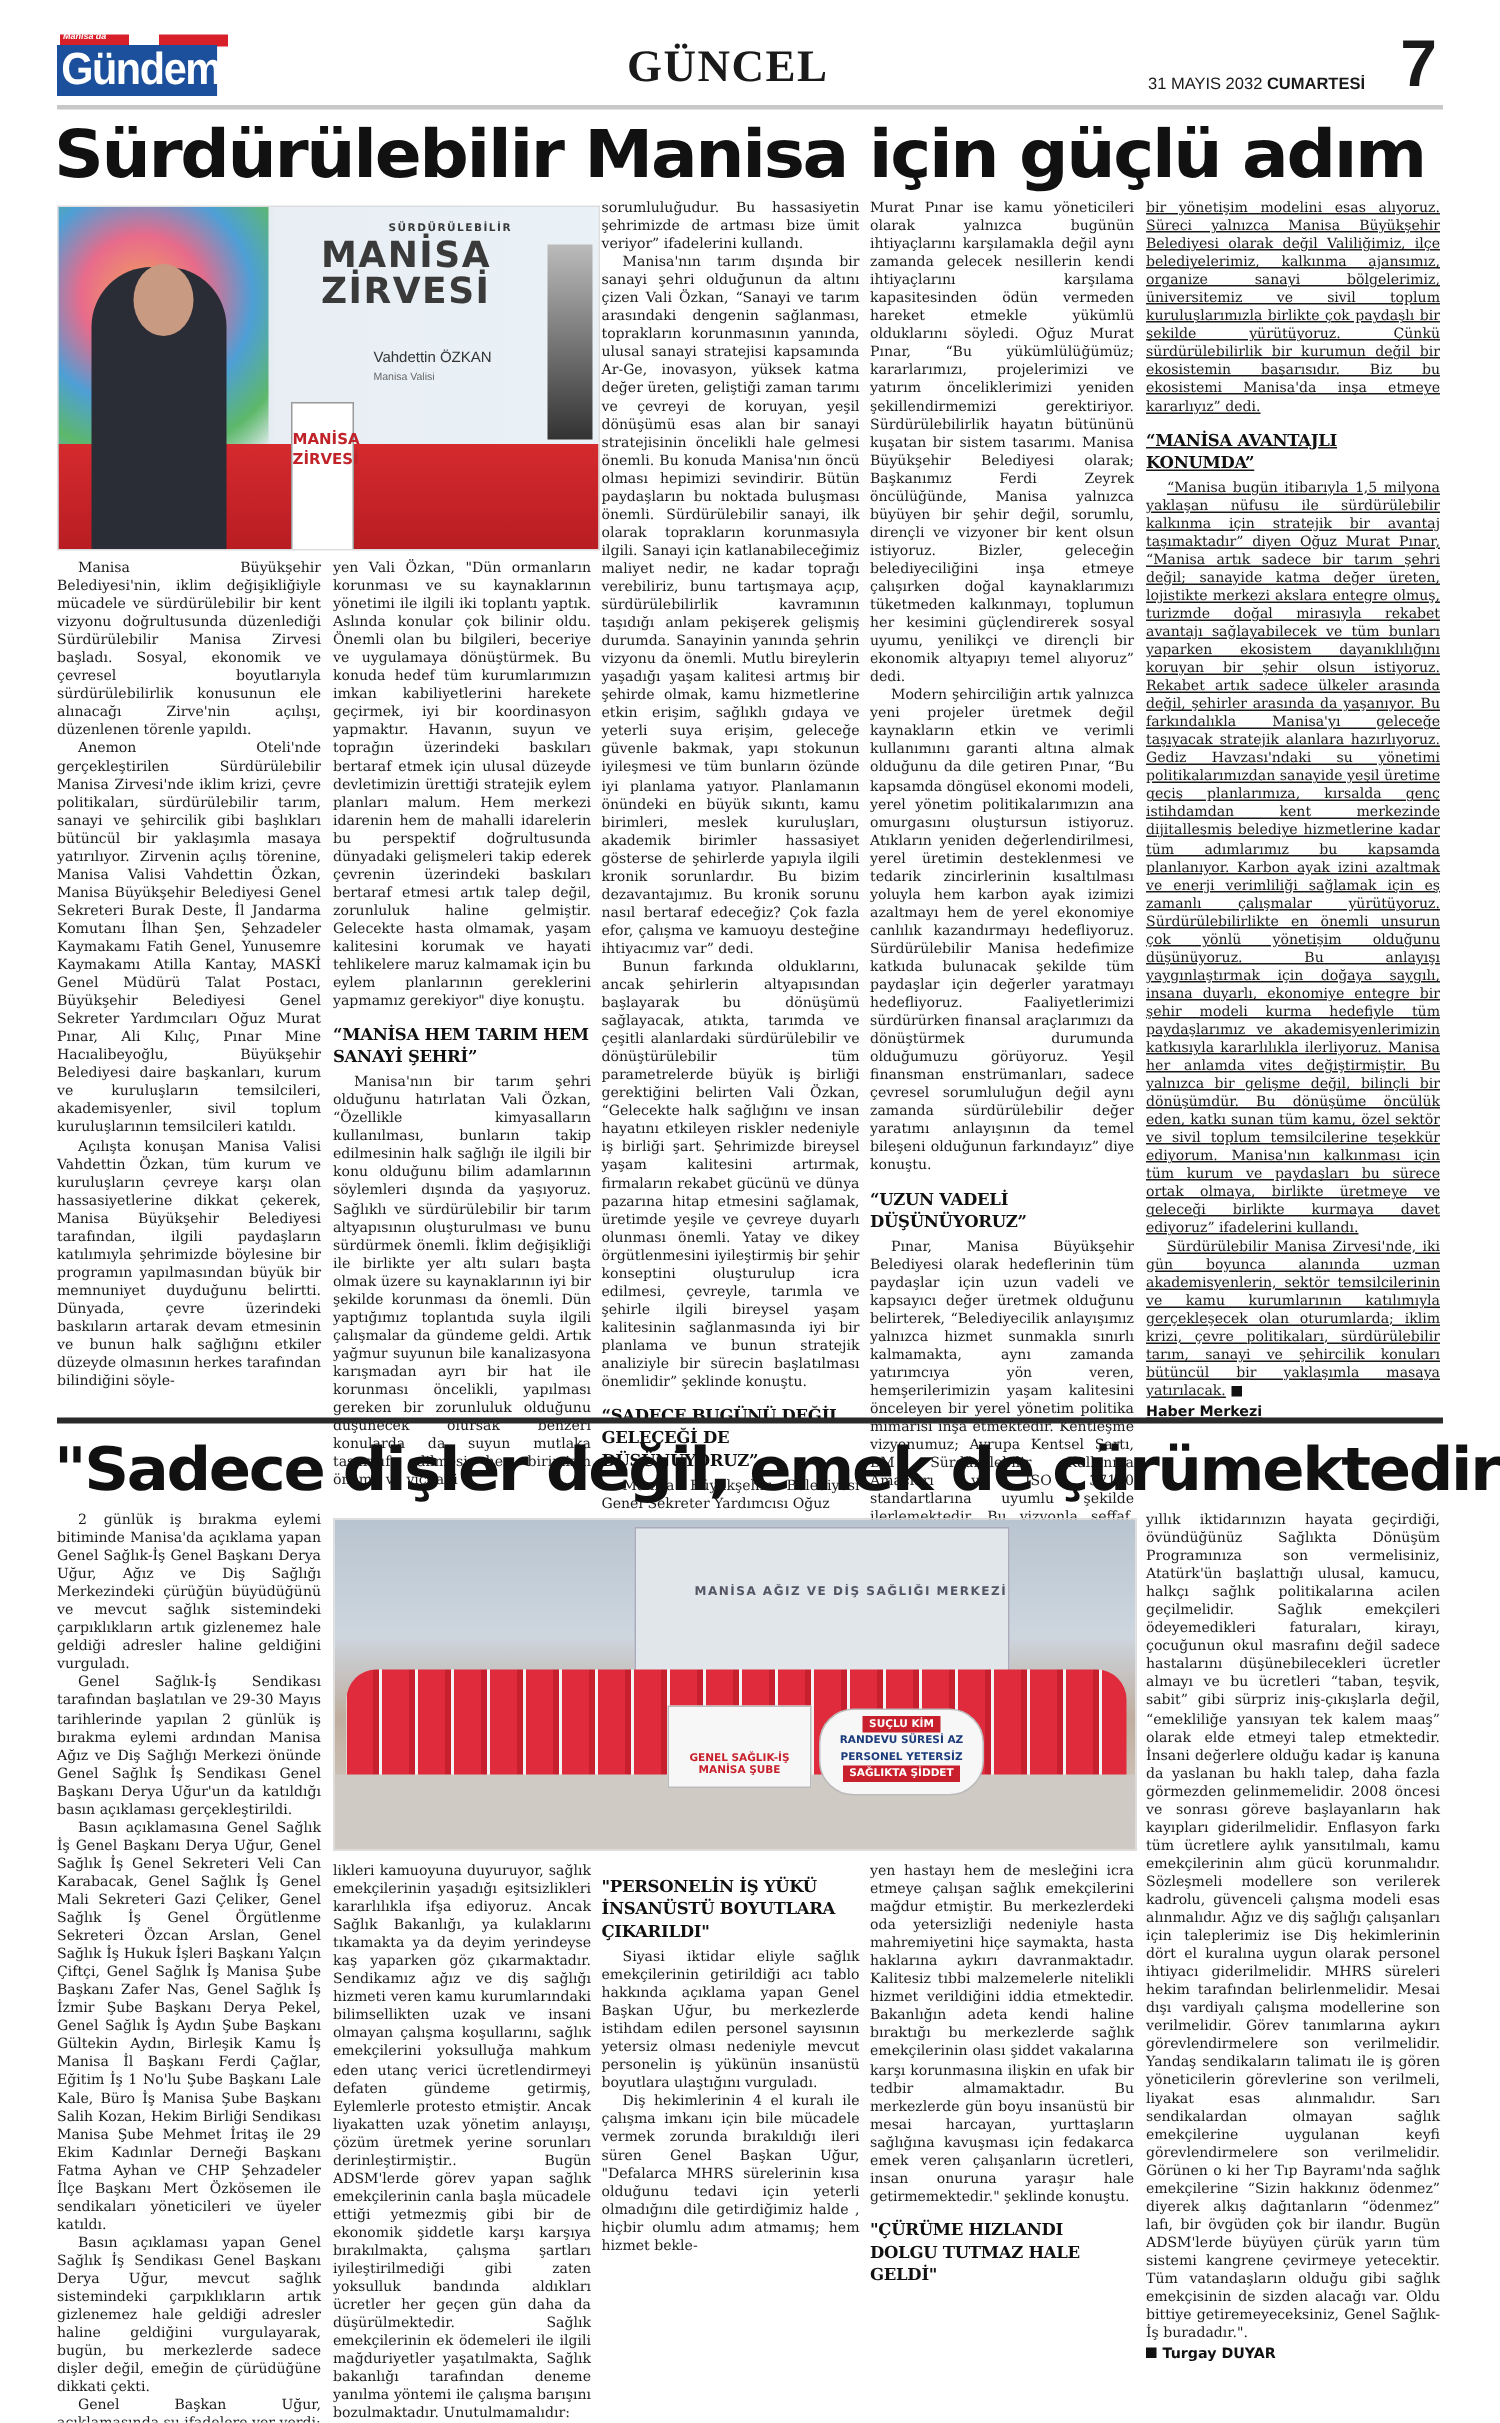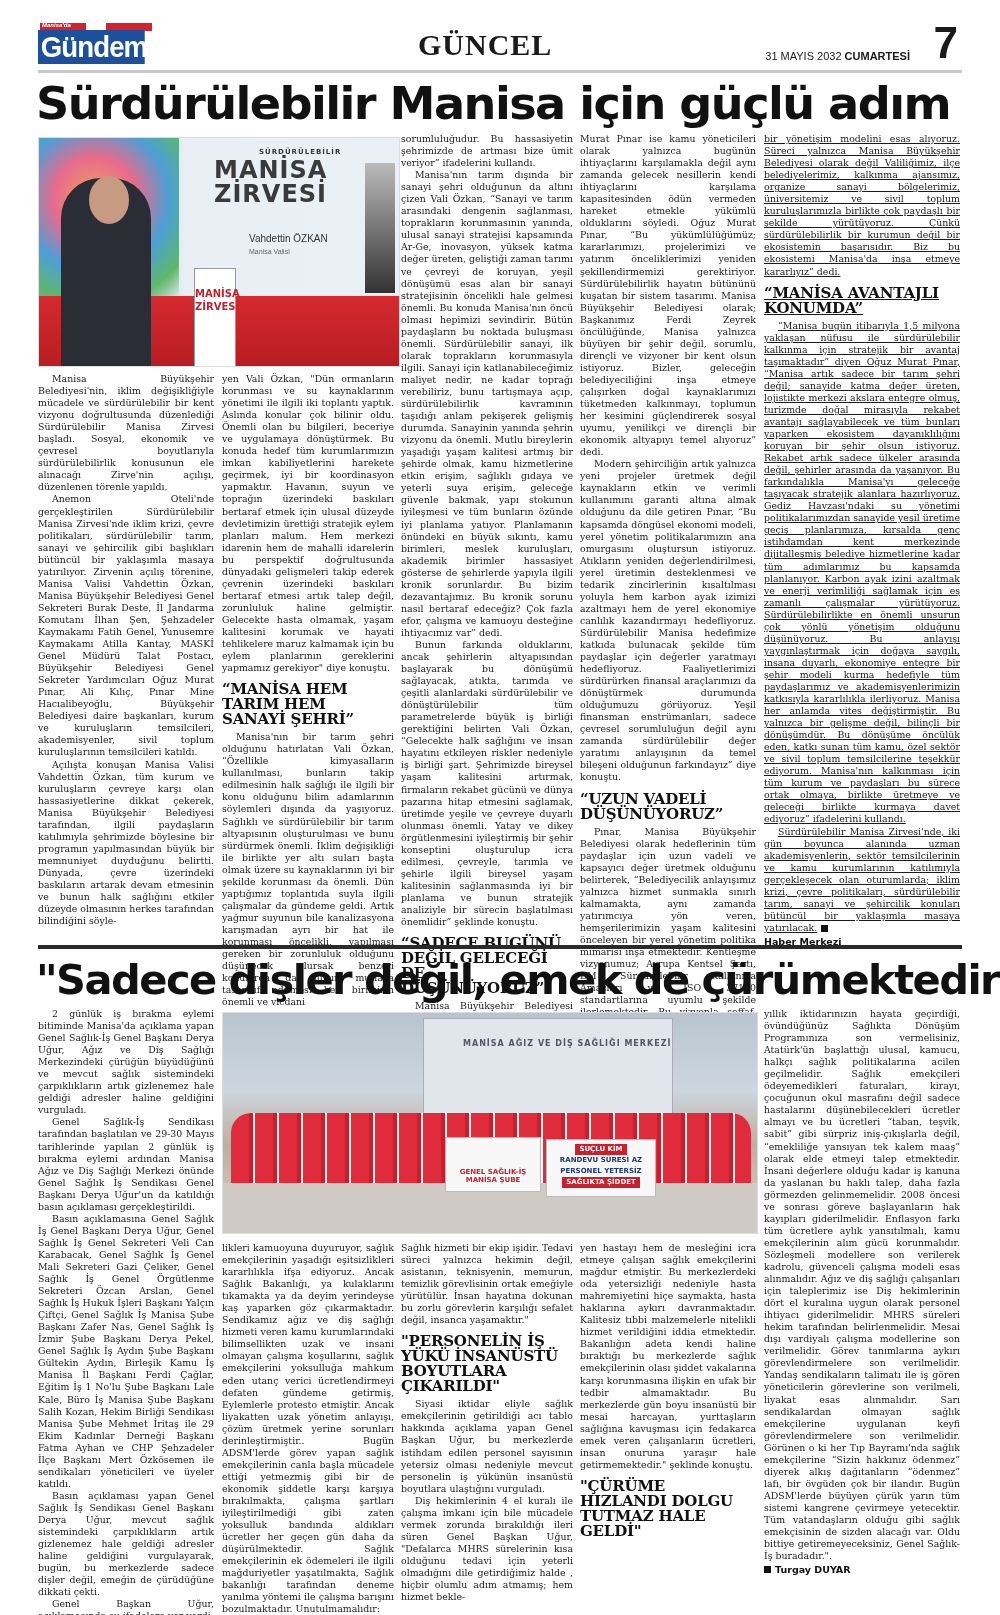--- a/index.html
+++ b/index.html
@@ -37,34 +37,34 @@
   .photo1 .spk-name { position: absolute; left: 210px; top: 95px; font: 10px "Liberation Sans", sans-serif; color: #333; }
   .photo1 .spk-role { position: absolute; left: 210px; top: 110px; font: 7px "Liberation Sans", sans-serif; color: #666; }
   .photo1 .portrait { position: absolute; right: 4px; top: 25px; width: 30px; height: 130px; background: linear-gradient(180deg, #bbb, #333); }
   .photo1 .man { position: absolute; left: 22px; top: 40px; width: 90px; height: 190px; background: #2a2c36; border-radius: 40px 40px 0 0; }
   .photo1 .head { position: absolute; left: 50px; top: 38px; width: 40px; height: 48px; background: #c89a82; border-radius: 50%; }
   .photo1 .podium { position: absolute; left: 155px; top: 130px; width: 42px; height: 100px; background: #fff; border: 1px solid #999; }
   .photo1 .podium span { display: block; font: bold 10px "DejaVu Sans", sans-serif; color: #c0242a; text-align: center; margin-top: 18px; line-height: 13px; }
 
   .photo2 { left: 222px; top: 1012px; width: 536px; height: 222px; background: linear-gradient(180deg, #b8c4cf 0%, #cdd6df 35%, #bfae9f 60%, #d8d2cb 100%); }
   .photo2 .bldg { position: absolute; left: 200px; top: 5px; width: 250px; height: 100px; background: #e1e6ea; border: 1px solid #aab; }
-  .photo2 .sign { position: absolute; left: 240px; top: 26px; font: bold 8px "DejaVu Sans", sans-serif; color: #556; letter-spacing: 1px; }
+  .photo2 .sign { position: absolute; left: 240px; top: 43px; font: bold 8px "DejaVu Sans", sans-serif; color: #556; letter-spacing: 1px; }
   .photo2 .crowd { position: absolute; left: 8px; top: 100px; width: 520px; height: 75px; background: repeating-linear-gradient(90deg, #e02b3c 0 18px, #c81f2f 18px 22px, #f3f3f3 22px 24px); border-radius: 20px 20px 0 0; }
   .photo2 .ground { position: absolute; left: 0; bottom: 0; width: 100%; height: 50px; background: #cfcac4; }
   .photo2 .banner { position: absolute; background: #f7f7f7; border: 1px solid #bbb; text-align: center; font: bold 7px "DejaVu Sans", sans-serif; color: #c8202c; }
   .photo2 .banner1 { left: 222px; top: 124px; width: 96px; height: 55px; padding-top: 30px; }
-  .photo2 .banner2 { left: 323px; top: 126px; width: 110px; height: 58px; padding-top: 4px; line-height: 11px; }
+  .photo2 .banner2 { left: 323px; top: 126px; width: 110px; height: 58px; padding-top: 4px; line-height: 11px; border-radius: 23px; }
   .photo2 .banner2 .k { display: inline-block; background: #c8202c; color: #fff; padding: 0 4px; }
   .photo2 .banner2 .d { color: #1a3a7a; }
 
   
   .col { position: absolute; font-size: 9.4px; line-height: 12.05px; text-align: justify; hyphens: auto; color: #1a1a1a; }
   .col p { text-indent: 14px; }
   .col p.noindent { text-indent: 0; }
-  .col h3 { font-family: "DejaVu Serif", serif; font-weight: bold; font-size: 15px; line-height: 15px; margin: 8px 0 4px; color: #111; text-align: left; letter-spacing: -0.2px; }
+  .col h3 { font-family: "DejaVu Serif", serif; font-weight: bold; font-size: 11px; line-height: 15px; margin: 8px 0 4px; color: #111; text-align: left; letter-spacing: -0.2px; }
   .col .sig { font: bold 9.5px "DejaVu Sans", sans-serif; color: #111; margin-top: 2px; }
   .endmark { display: inline-block; width: 7px; height: 7px; background: #111; margin-left: 4px; vertical-align: -1px; }
   .sigmark { display: inline-block; width: 7px; height: 7px; background: #111; margin-right: 4px; }
 
   .c1 { left: 38px; top: 373px; width: 176px; }
   .c2 { left: 222px; top: 373px; width: 172px; }
   .c3 { left: 401px; top: 133px; width: 172px; }
   .c4 { left: 580px; top: 133px; width: 176px; }
   .c5 { left: 764px; top: 133px; width: 196px; text-decoration: underline; }
 
@@ -173,21 +173,20 @@
   <p>Basın açıklaması yapan Genel Sağlık İş Sendikası Genel Başkanı Derya Uğur, mevcut sağlık sistemindeki çarpıklıkların artık gizlenemez hale geldiği adresler haline geldiğini vurgulayarak, bugün, bu merkezlerde sadece dişler değil, emeğin de çürüdüğüne dikkati çekti.</p>
   <p>Genel Başkan Uğur, açıklamasında şu ifadelere yer verdi:</p>
 
 </div>
 
 <div class="col b2">
   <p class="noindent">likleri kamuoyuna duyuruyor, sağlık emekçilerinin yaşadığı eşitsizlikleri kararlılıkla ifşa ediyoruz. Ancak Sağlık Bakanlığı, ya kulaklarını tıkamakta ya da deyim yerindeyse kaş yaparken göz çıkarmaktadır. Sendikamız ağız ve diş sağlığı hizmeti veren kamu kurumlarındaki bilimsellikten uzak ve insani olmayan çalışma koşullarını, sağlık emekçilerini yoksulluğa mahkum eden utanç verici ücretlendirmeyi defaten gündeme getirmiş, Eylemlerle protesto etmiştir. Ancak liyakatten uzak yönetim anlayışı, çözüm üretmek yerine sorunları derinleştirmiştir.. Bugün ADSM'lerde görev yapan sağlık emekçilerinin canla başla mücadele ettiği yetmezmiş gibi bir de ekonomik şiddetle karşı karşıya bırakılmakta, çalışma şartları iyileştirilmediği gibi zaten yoksulluk bandında aldıkları ücretler her geçen gün daha da düşürülmektedir. Sağlık emekçilerinin ek ödemeleri ile ilgili mağduriyetler yaşatılmakta, Sağlık bakanlığı tarafından deneme yanılma yöntemi ile çalışma barışını bozulmaktadır. Unutulmamalıdır:</p>
 </div>
 
 <div class="col b3">
-  <p class="noindent">Sağlık hizmeti bir ekip işidir. Tedavi süreci yalnızca hekimin değil, asistanın, teknisyenin, memurun, temizlik görevlisinin ortak emeğiyle yürütülür. İnsan hayatına dokunan bu zorlu görevlerin karşılığı sefalet değil, insanca yaşamaktır."</p>
   <h3>"PERSONELİN İŞ YÜKÜ İNSANÜSTÜ BOYUTLARA ÇIKARILDI"</h3>
   <p>Siyasi iktidar eliyle sağlık emekçilerinin getirildiği acı tablo hakkında açıklama yapan Genel Başkan Uğur, bu merkezlerde istihdam edilen personel sayısının yetersiz olması nedeniyle mevcut personelin iş yükünün insanüstü boyutlara ulaştığını vurguladı.</p>
   <p>Diş hekimlerinin 4 el kuralı ile çalışma imkanı için bile mücadele vermek zorunda bırakıldığı ileri süren Genel Başkan Uğur, "Defalarca MHRS sürelerinin kısa olduğunu tedavi için yeterli olmadığını dile getirdiğimiz halde , hiçbir olumlu adım atmamış; hem hizmet bekle-</p>
 </div>
 
 <div class="col b4">
   <p class="noindent">yen hastayı hem de mesleğini icra etmeye çalışan sağlık emekçilerini mağdur etmiştir. Bu merkezlerdeki oda yetersizliği nedeniyle hasta mahremiyetini hiçe saymakta, hasta haklarına aykırı davranmaktadır. Kalitesiz tıbbi malzemelerle nitelikli hizmet verildiğini iddia etmektedir. Bakanlığın adeta kendi haline bıraktığı bu merkezlerde sağlık emekçilerinin olası şiddet vakalarına karşı korunmasına ilişkin en ufak bir tedbir almamaktadır. Bu merkezlerde gün boyu insanüstü bir mesai harcayan, yurttaşların sağlığına kavuşması için fedakarca emek veren çalışanların ücretleri, insan onuruna yaraşır hale getirmemektedir." şeklinde konuştu.</p>
   <h3>"ÇÜRÜME HIZLANDI DOLGU TUTMAZ HALE GELDİ"</h3>
 </div>
 

